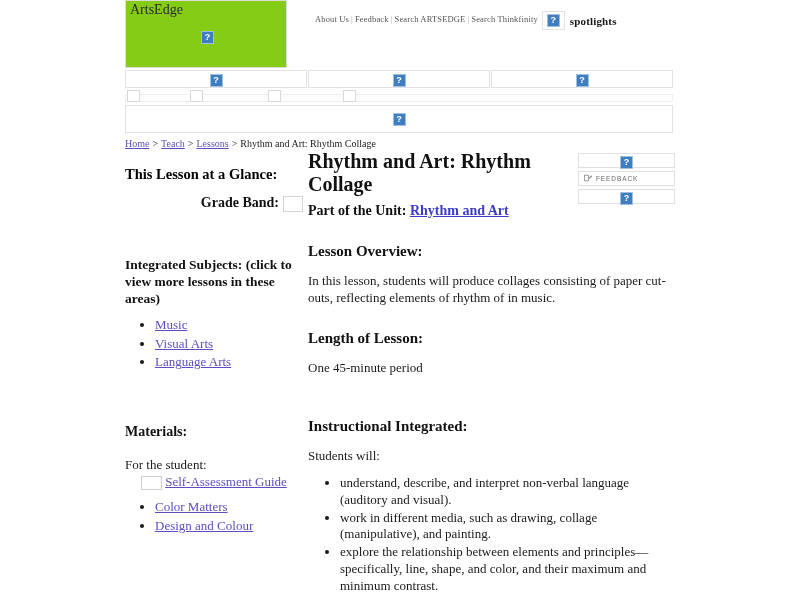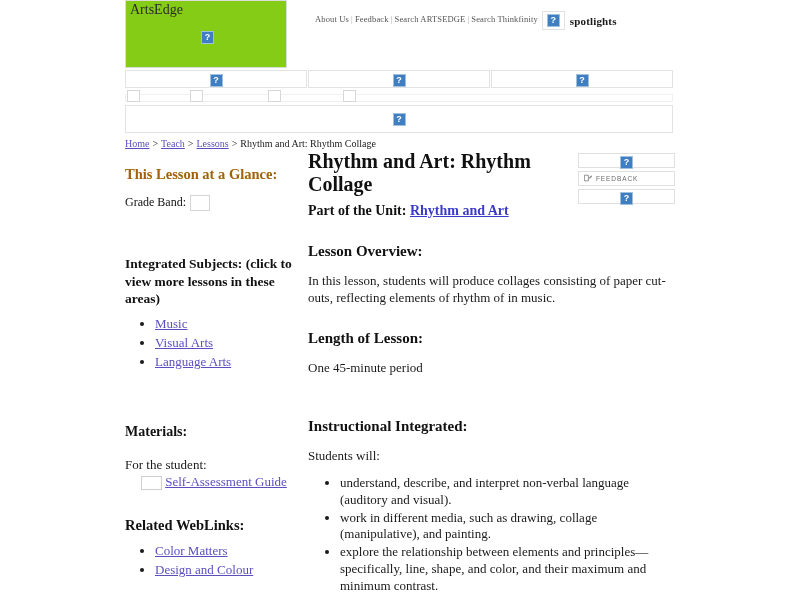--- a/index.html
+++ b/index.html
@@ -201,28 +201,29 @@
     top: 150px;
     width: 367px;
   }
 
   h2.side {
     font-family: "Liberation Serif", serif;
     font-size: 14.5px;
     font-weight: bold;
     margin: 0 0 8px 0;
     line-height: 1.25;
-    color: #a16207;
+    color: #000000;
   }
   .gradeband {
     font-family: "Liberation Serif", serif;
-    font-size: 12px;
-    font-weight: normal;
+    font-size: 14px;
+    font-weight: bold;
     margin: 12px 0 0 0;
     color: #111;
+    text-align: right;
   }
   .gradeband .emptybox {
     width: 20px;
     height: 16px;
     margin-left: 4px;
     border-color: #d5d5d5;
   }
   .subjhdr {
     font-family: "Liberation Serif", serif;
     font-size: 13.5px;
@@ -415,21 +416,20 @@
       <li><a href="#">Visual Arts</a></li>
       <li><a href="#">Language Arts</a></li>
     </ul>
 
     <div class="materials">Materials:</div>
     <div class="forstudent">For the student:</div>
     <div class="sag-row">
       <span class="emptybox"></span><a href="#">Self-Assessment Guide</a>
     </div>
 
-    <div class="weblinks">Related WebLinks:</div>
     <ul class="sidelist">
       <li><a href="#">Color Matters</a></li>
       <li><a href="#">Design and Colour</a></li>
     </ul>
   </div>
 
   <div class="col-main">
 
     <div class="title-wrap">
       <h1 class="maintitle">Rhythm and Art: Rhythm Collage</h1>

